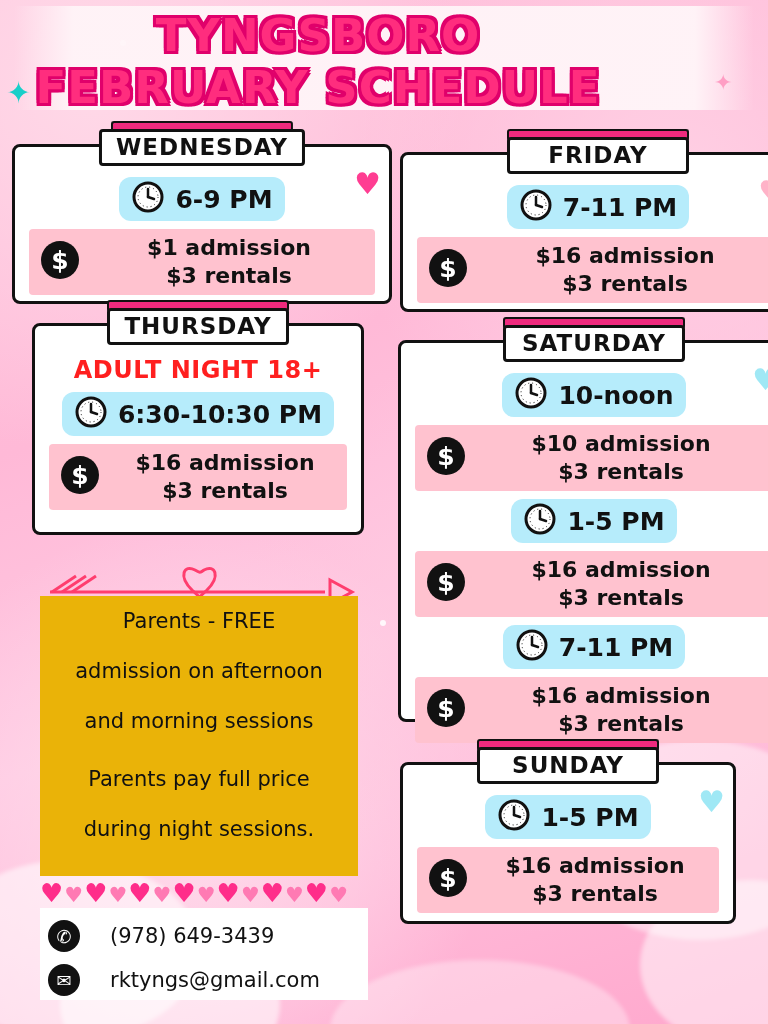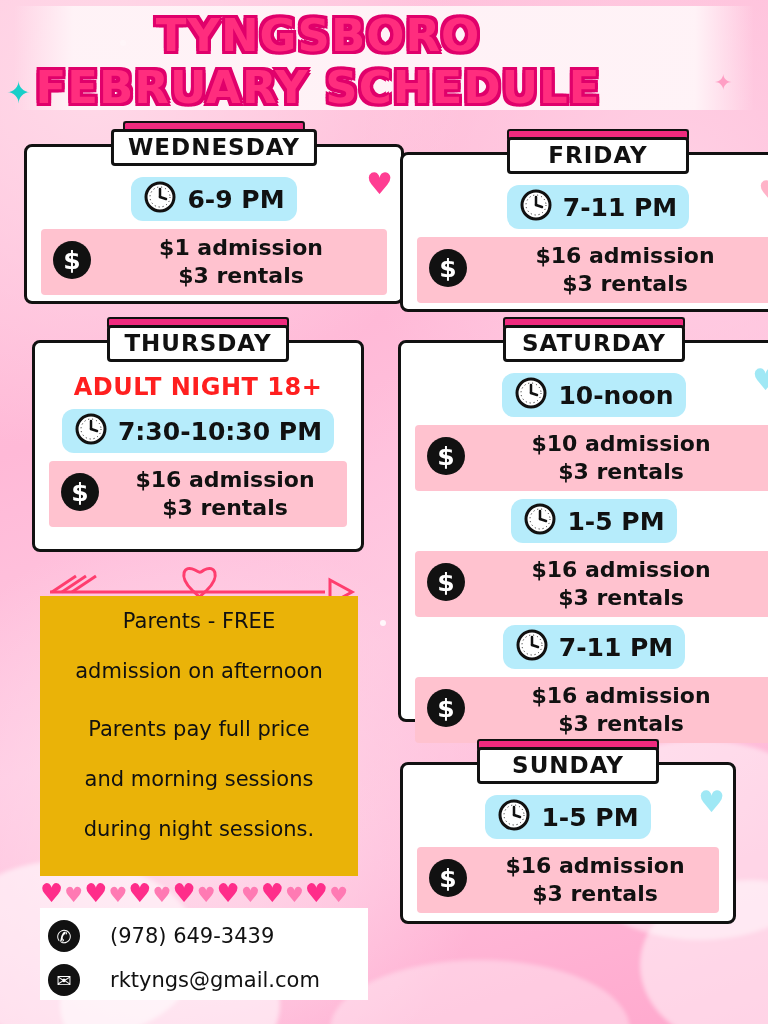--- a/index.html
+++ b/index.html
@@ -101,22 +101,22 @@
     line-height: 28px; text-align: center; flex: 1;
   }
   .icon-clock { flex: 0 0 auto; }
   .icon-dollar { flex: 0 0 auto; }
 
   .heart {
     position: absolute; font-size: 30px; line-height: 1;
   }
 
   
-  #card-wednesday { left: 24px;  top: 144px; width: 380px; height: 160px; }
-  #card-thursday  { left: 32px;  top: 340px; width: 332px; height: 212px; }
+  #card-wednesday { left: 12px;  top: 144px; width: 380px; height: 160px; }
+  #card-thursday  { left: 32px;  top: 323px; width: 332px; height: 212px; }
   #card-friday    { left: 400px; top: 152px; width: 396px; height: 160px; }
   #card-saturday  { left: 398px; top: 340px; width: 392px; height: 382px; }
   #card-sunday    { left: 400px; top: 762px; width: 336px; height: 162px; }
 
   .adult-night {
     text-align: center; color: #ff1f1f; font-weight: 800; font-size: 24px;
     letter-spacing: .5px; margin-bottom: 8px;
   }
 
   
@@ -204,21 +204,21 @@
     </div>
     <div class="card-body">
       <div class="adult-night" style="color:#ff1f1f">ADULT NIGHT 18+</div>
       <div class="time-row">
         <span class="icon-clock"><svg width="34" height="34" viewBox="0 0 34 34">
             <circle cx="17" cy="17" r="14" fill="#fff" stroke="#111" stroke-width="3"></circle>
             <circle cx="17" cy="17" r="10" fill="none" stroke="#111" stroke-width="1" stroke-dasharray="1 3"></circle>
             <line x1="17" y1="17" x2="17" y2="9" stroke="#111" stroke-width="2.5" stroke-linecap="round"></line>
             <line x1="17" y1="17" x2="23" y2="19" stroke="#111" stroke-width="2.5" stroke-linecap="round"></line>
           </svg></span>
-        <span class="txt">7:30-10:30 PM</span>
+        <span class="txt">6:30-10:30 PM</span>
       </div>
       <div class="price-row">
         <span class="icon-dollar"><svg width="42" height="42" viewBox="0 0 42 42">
             <circle cx="21" cy="21" r="19" fill="#111"></circle>
             <text x="21" y="30" font-size="25" font-family="DejaVu Sans, sans-serif" font-weight="bold" fill="#fff" text-anchor="middle">$</text>
           </svg></span>
         <span class="txt">$16 admission<br>$3 rentals</span>
       </div>
     </div>
   </div>
@@ -337,22 +337,22 @@
     <line x1="22" y1="26" x2="46" y2="10" stroke="#ff3d6e" stroke-width="3"></line>
     <line x1="32" y1="26" x2="56" y2="10" stroke="#ff3d6e" stroke-width="3"></line>
     <path d="M290 14 L312 26 L290 38 Z" fill="none" stroke="#ff3d6e" stroke-width="3"></path>
     <path d="M160 32 C146 18, 152 6, 163 12 C168 15, 168 15, 172 12 C183 6, 189 18, 175 32 L167.5 39 Z" transform="translate(-8,-8) scale(1.0)" fill="none" stroke="#ff3d6e" stroke-width="3"></path>
   </svg>
 </div>
 
 <div id="note-box">
     <div class="note-line">Parents - FREE</div>
     <div class="note-line">admission on afternoon</div>
+    <div class="note-line">and morning  sessions</div>
     <div class="note-line" style="margin-top:8px;">Parents pay full price</div>
-    <div class="note-line">and morning  sessions</div>
     <div class="note-line">during night sessions.</div>
   </div>
 
 <div id="heart-divider"><span>♥</span><span>♥</span><span>♥</span><span>♥</span><span>♥</span><span>♥</span><span>♥</span><span>♥</span><span>♥</span><span>♥</span><span>♥</span><span>♥</span><span>♥</span><span>♥</span></div>
 
 <div id="contact">
   <div class="contact-row">
     <div class="circ">✆</div>
     <div class="txt">(978) 649-3439</div>
   </div>

